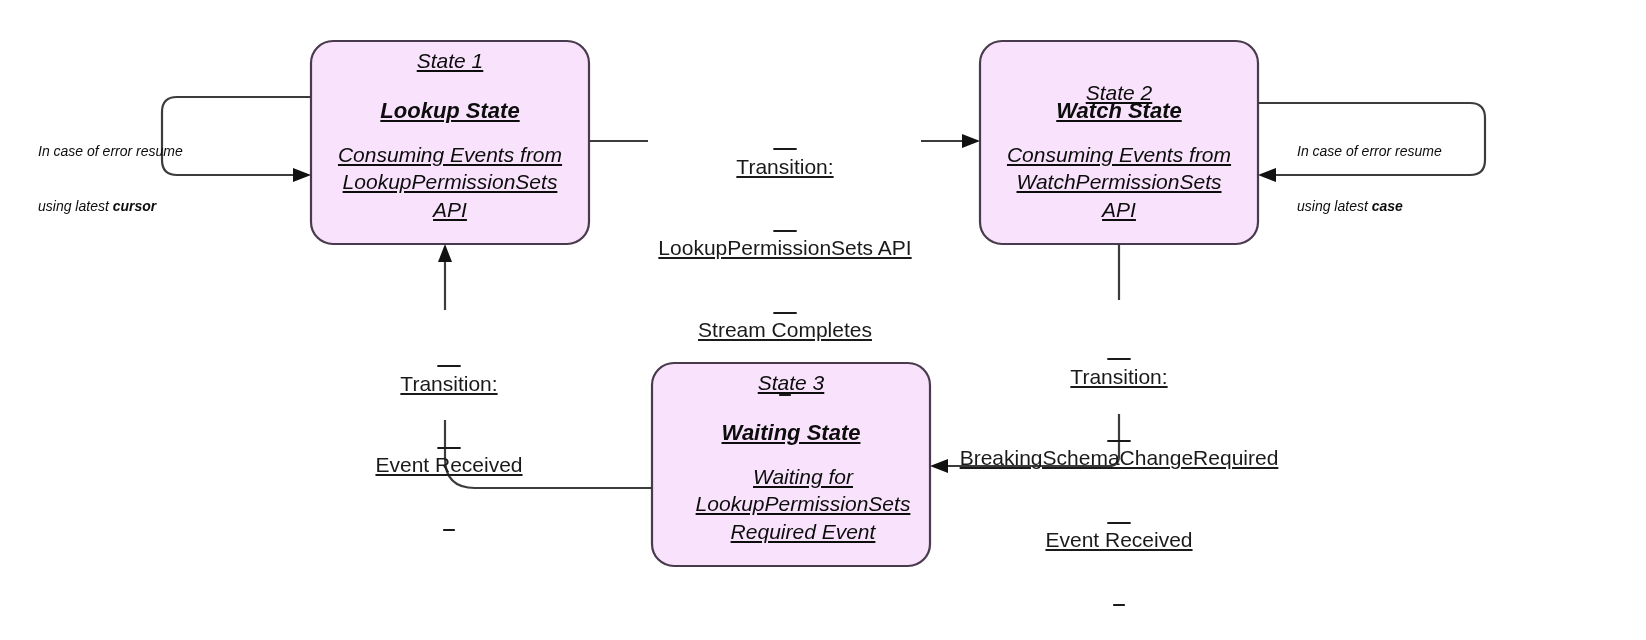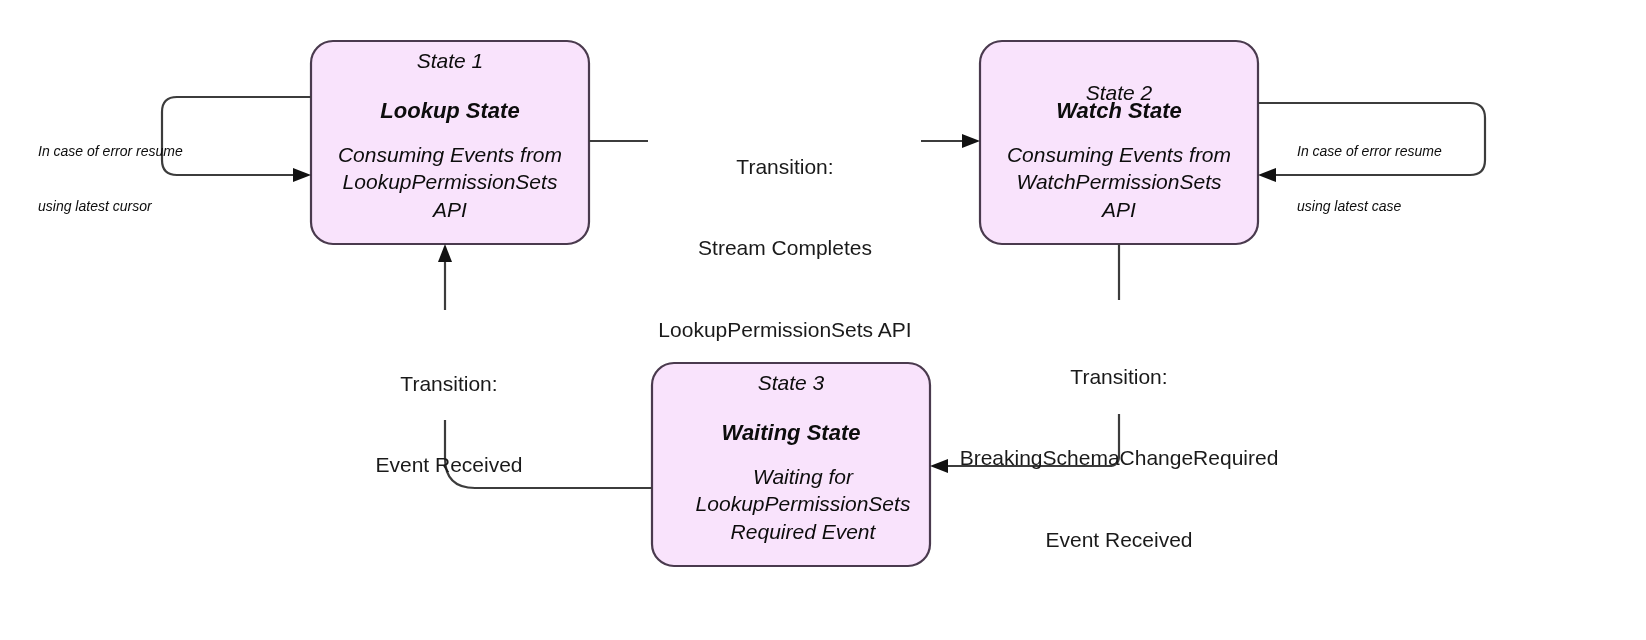--- a/index.html
+++ b/index.html
@@ -68,25 +68,26 @@
     font-style: normal;
     font-weight: 400;
     color: #1a1a1a;
   }
   .note-label {
     font-size: 14px;
     font-style: italic;
     font-weight: 400;
   }
   .note-label b {
-    font-weight: normal;
+    font-weight: bold;
     font-style: italic;
   }
   .center-x {
     transform: translateX(-50%);
+    text-decoration: underline;
   }
 </style>
 </head>
 <body>
 
 <div id="diagram-root">
 
   <svg class="diagram-canvas" viewBox="0 0 1646 640">
 
     <rect class="state-box-shape" x="311" y="41" width="278" height="203" rx="22" ry="22"></rect>
@@ -144,22 +145,22 @@
   <div class="txt state-caption center-x" style="left:791px; top:369px; width:260px;">State 3</div>
 
   <div class="txt state-title center-x" style="left:791px; top:419px; width:260px;">Waiting State</div>
 
   <div class="txt state-desc center-x" style="left:791px; top:463px; width:280px;padding-left:24px;">Waiting for
 LookupPermissionSets
 Required Event</div>
 
   <div class="txt transition-label center-x" style="left:785px; top:98px; width:330px;">
     <div>Transition:</div>
+    <div>LookupPermissionSets API</div>
     <div>Stream Completes</div>
-    <div>LookupPermissionSets API</div>
   </div>
 
   <div class="txt transition-label center-x" style="left:449px; top:315px; width:400px;">
     <div>Transition:</div>
     <div>Event Received</div>
   </div>
 
   <div class="txt transition-label center-x" style="left:1119px; top:308px; width:400px;">
     <div>Transition:</div>
     <div>BreakingSchemaChangeRequired</div>

